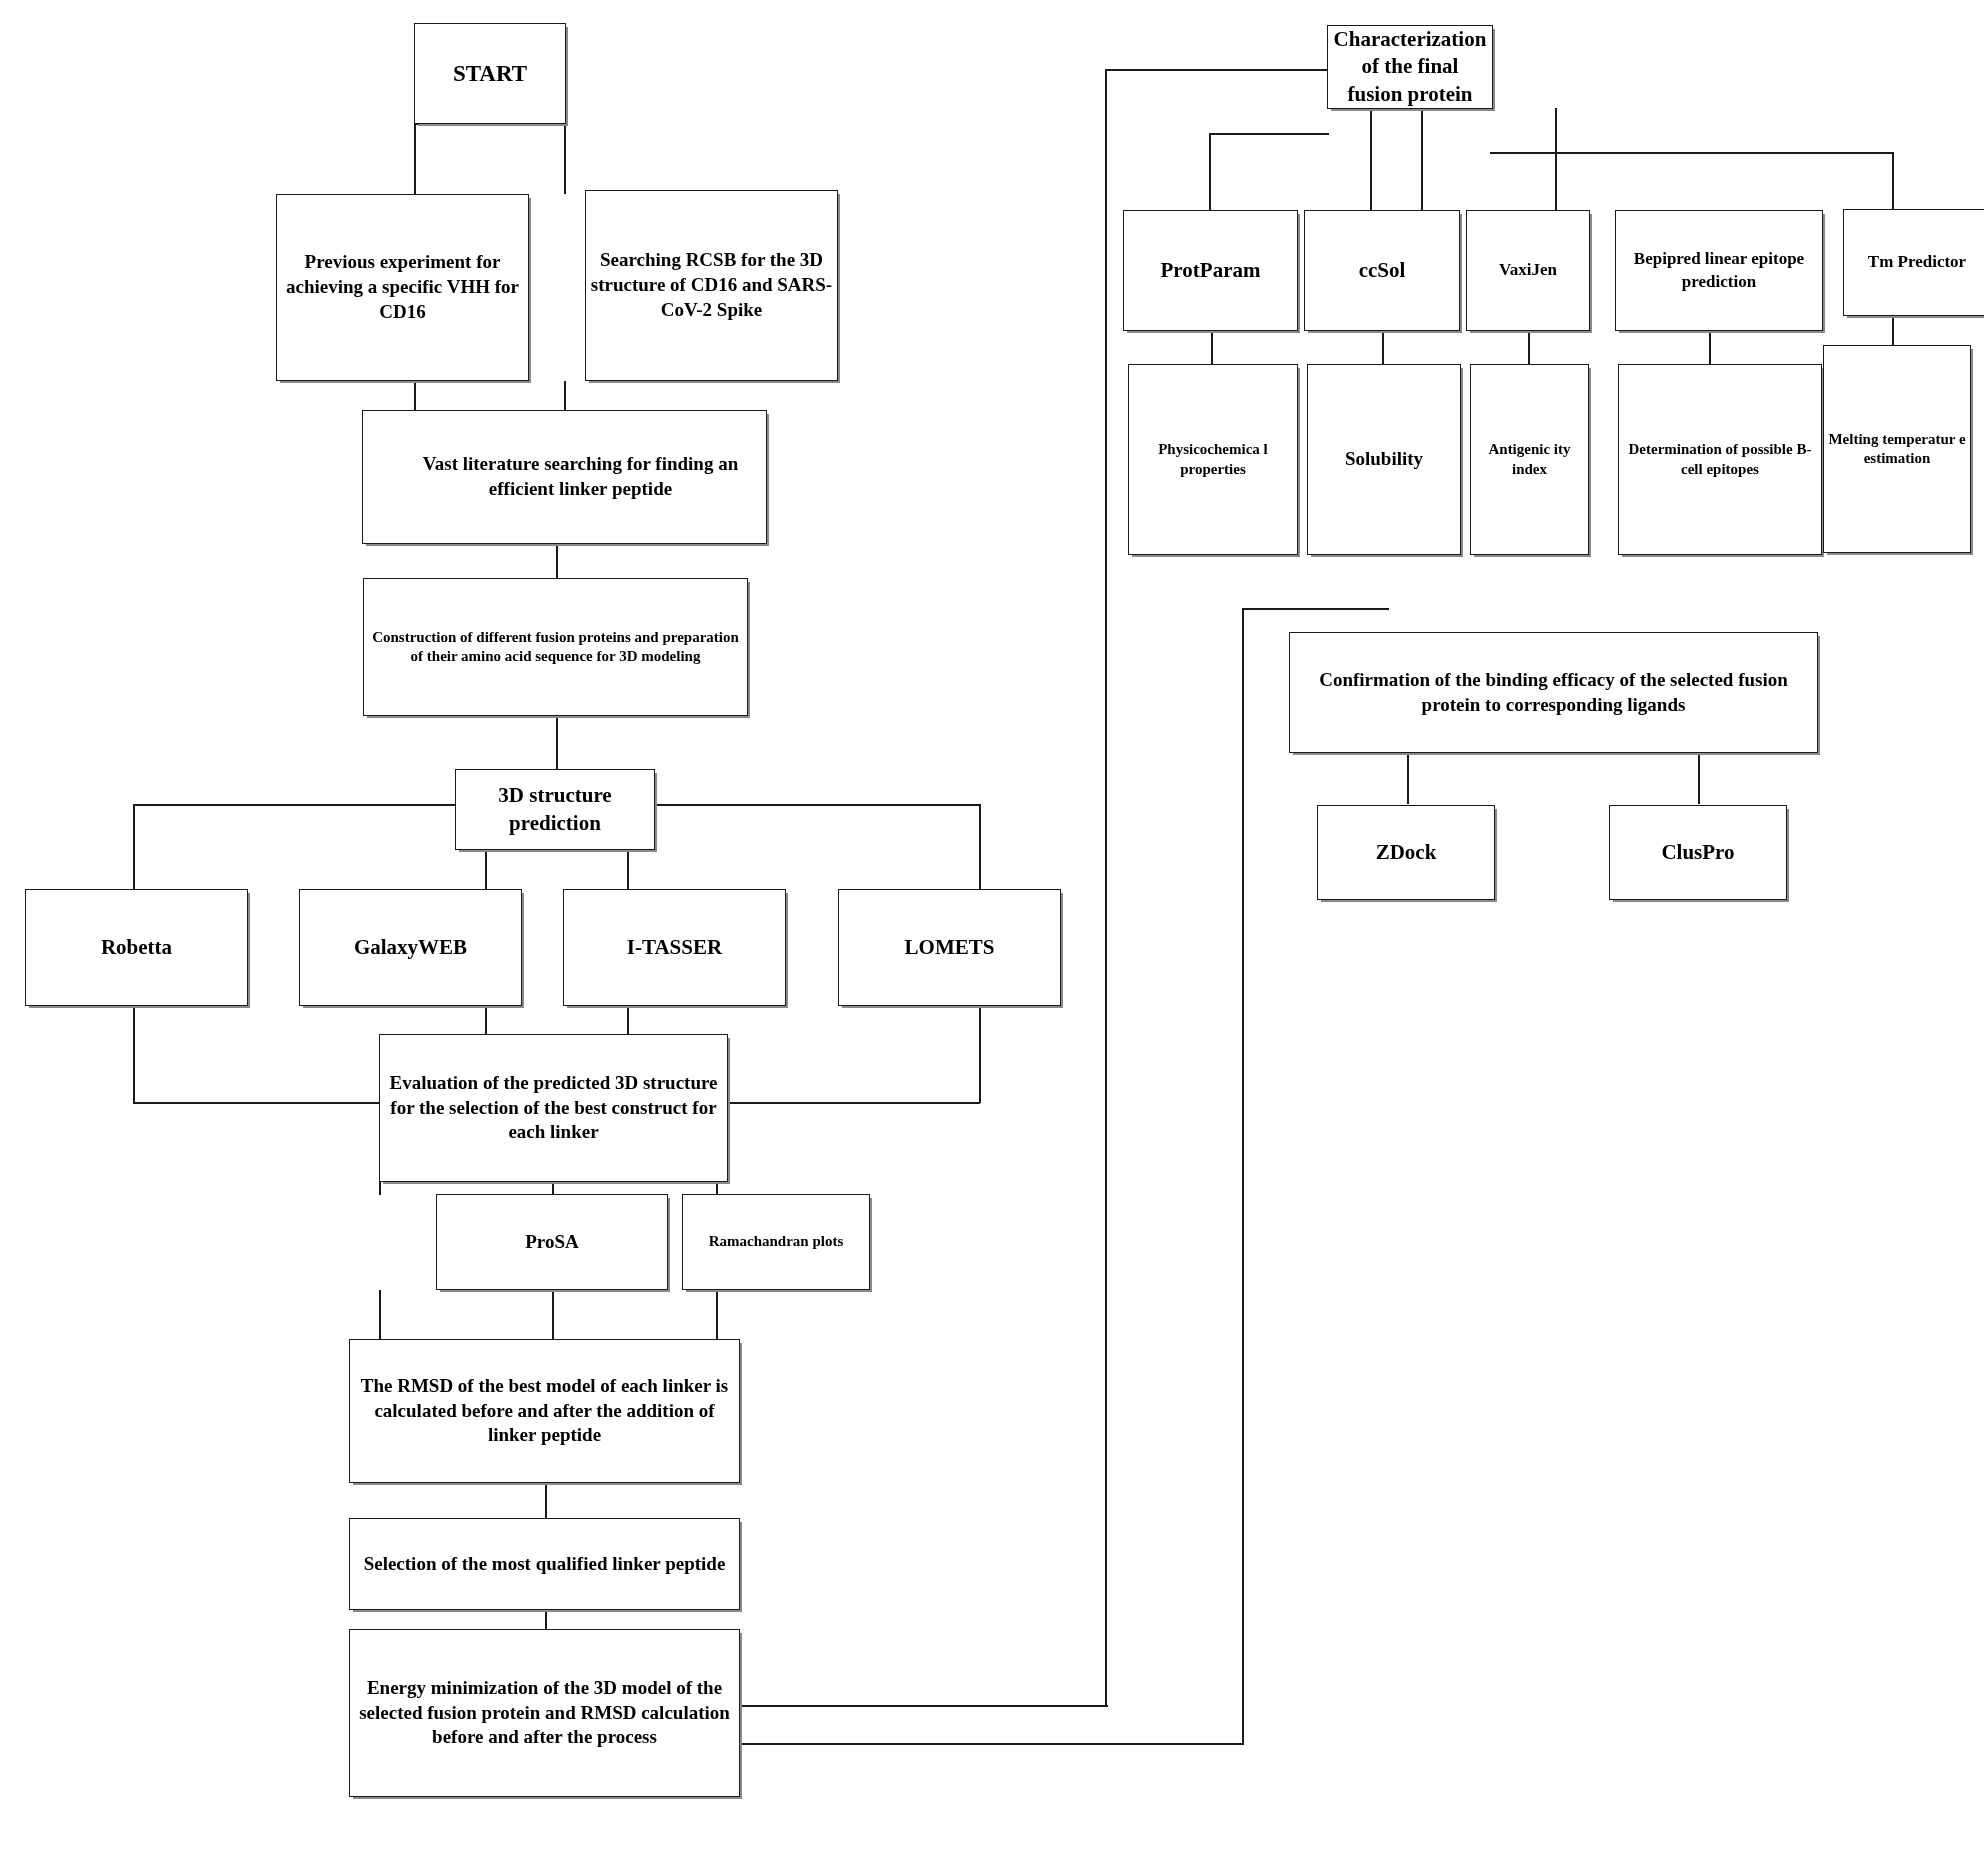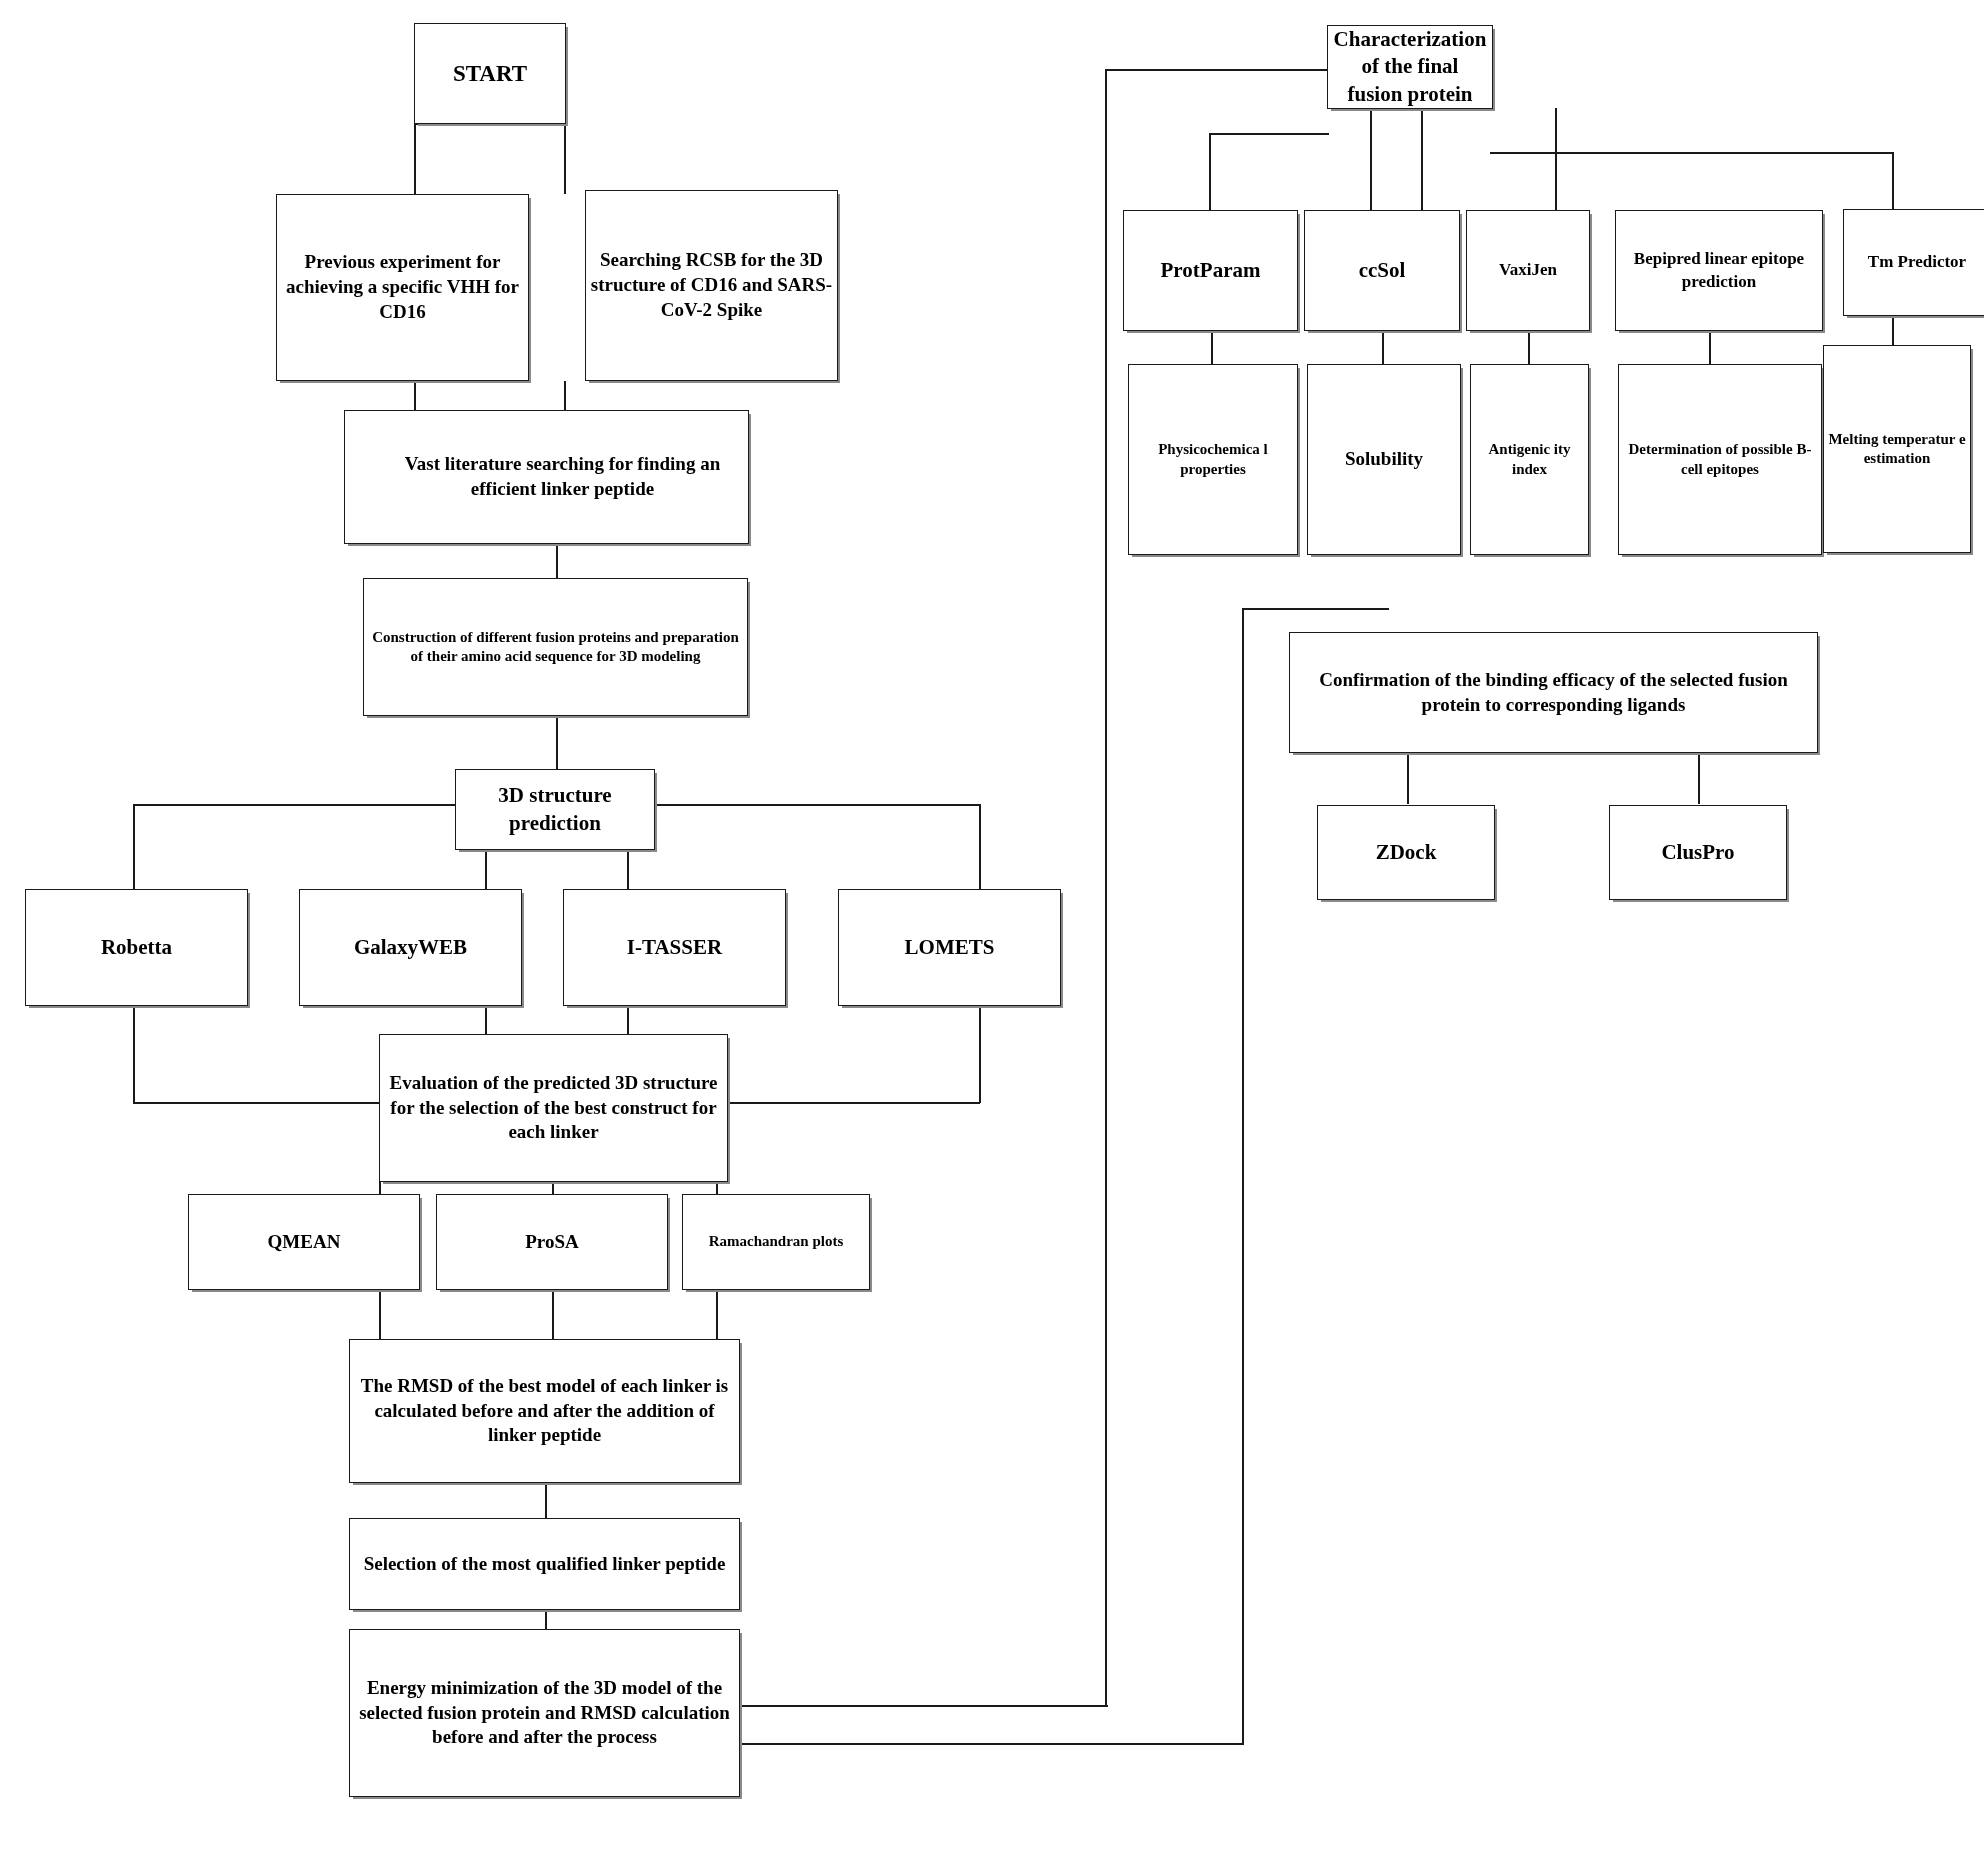--- a/index.html
+++ b/index.html
@@ -122,21 +122,21 @@
   </div>
 
   <div class="node t-md" style="left:276px; top:194px; width:253px; height:187px;">
     <span>Previous experiment for achieving a specific VHH for CD16</span>
   </div>
 
   <div class="node t-md" style="left:585px; top:190px; width:253px; height:191px;">
     <span>Searching RCSB for the 3D structure of CD16 and SARS-CoV-2 Spike</span>
   </div>
 
-  <div class="node t-md" style="left:344px; top:410px; width:405px; height:134px;padding-left:36px;">
+  <div class="node t-md" style="left:362px; top:410px; width:405px; height:134px;padding-left:36px;">
     <span>Vast literature searching for finding an efficient linker peptide</span>
   </div>
 
   <div class="node t-xs" style="left:363px; top:578px; width:385px; height:138px;">
     <span>Construction of different fusion proteins and preparation of their amino acid sequence for 3D modeling</span>
   </div>
 
   <div class="node t-lg" style="left:455px; top:769px; width:200px; height:81px;">
     <span>3D structure prediction</span>
   </div>
@@ -154,23 +154,20 @@
   </div>
 
   <div class="node t-lg" style="left:563px; top:889px; width:223px; height:117px;">
     <span>I-TASSER</span>
   </div>
 
   <div class="node t-md" style="left:379px; top:1034px; width:349px; height:148px;">
     <span>Evaluation of the predicted 3D structure for the selection of the best construct for each linker</span>
   </div>
 
-  <div class="node t-md" style="left:188px; top:1194px; width:232px; height:96px;">
-    <span>QMEAN</span>
-  </div>
 
   <div class="node t-md" style="left:436px; top:1194px; width:232px; height:96px;">
     <span>ProSA</span>
   </div>
 
   <div class="node t-xs" style="left:682px; top:1194px; width:188px; height:96px;">
     <span>Ramachandran plots</span>
   </div>
 
   <div class="node t-md" style="left:349px; top:1339px; width:391px; height:144px;">

